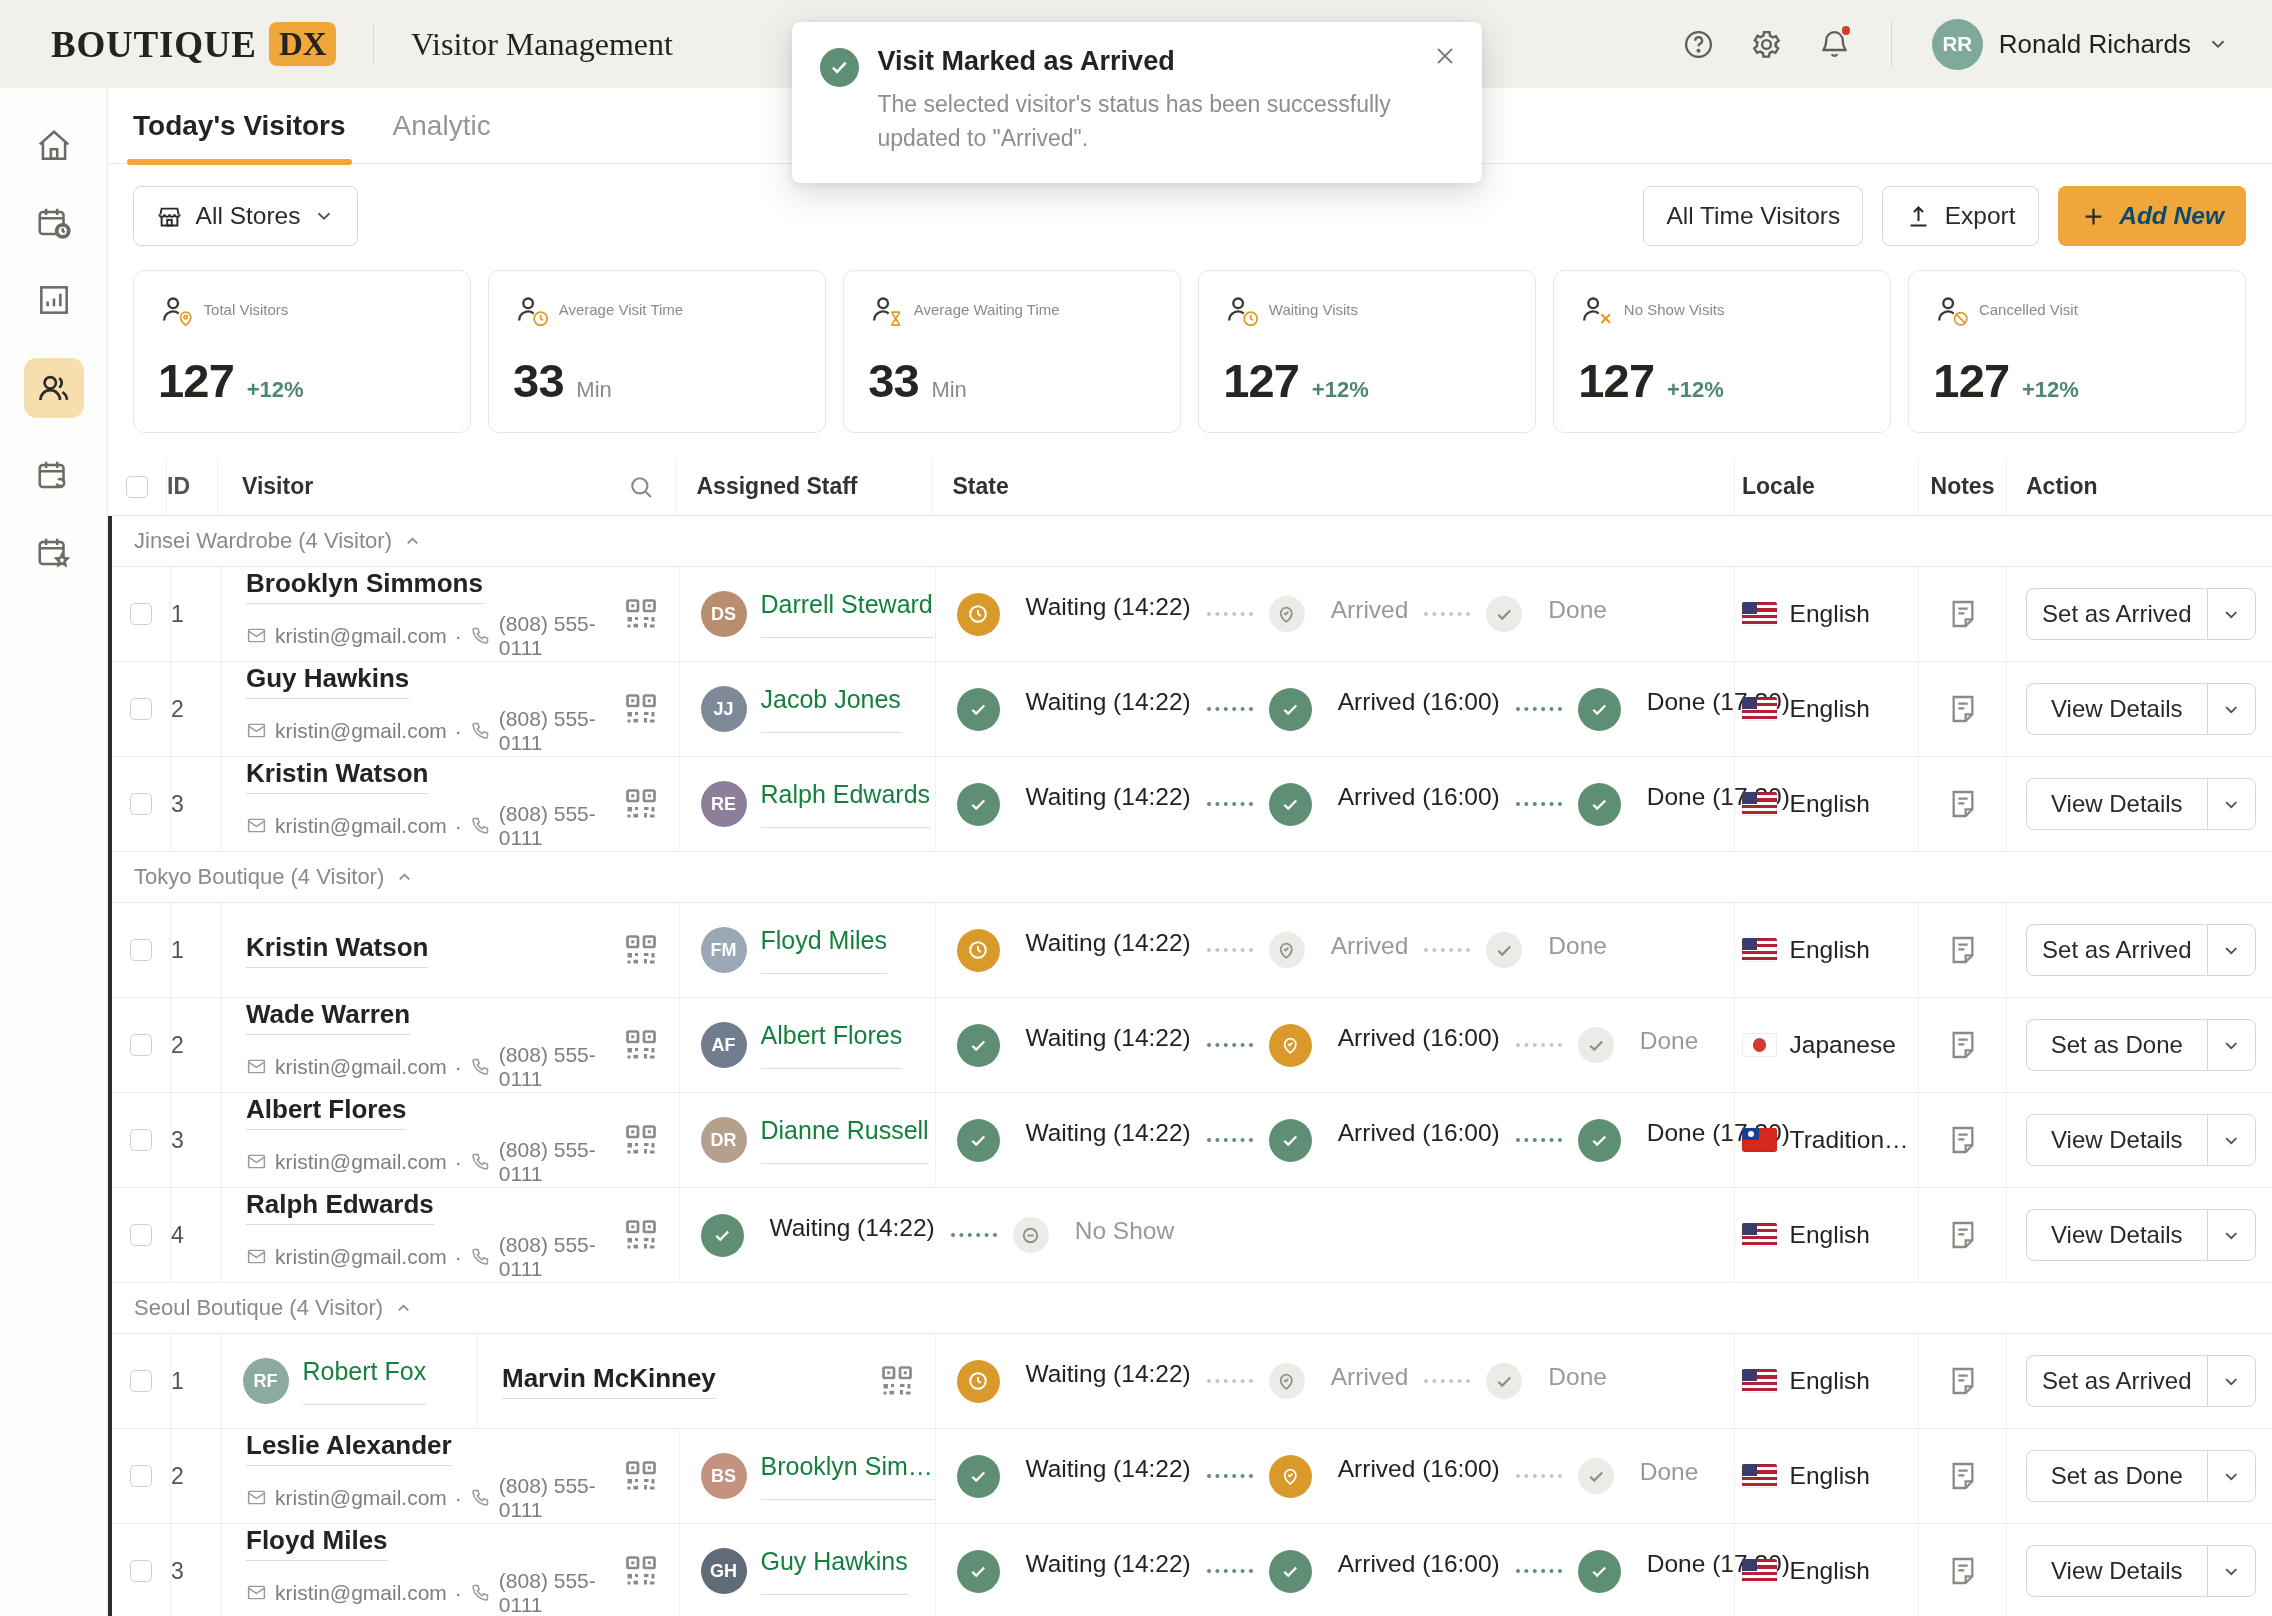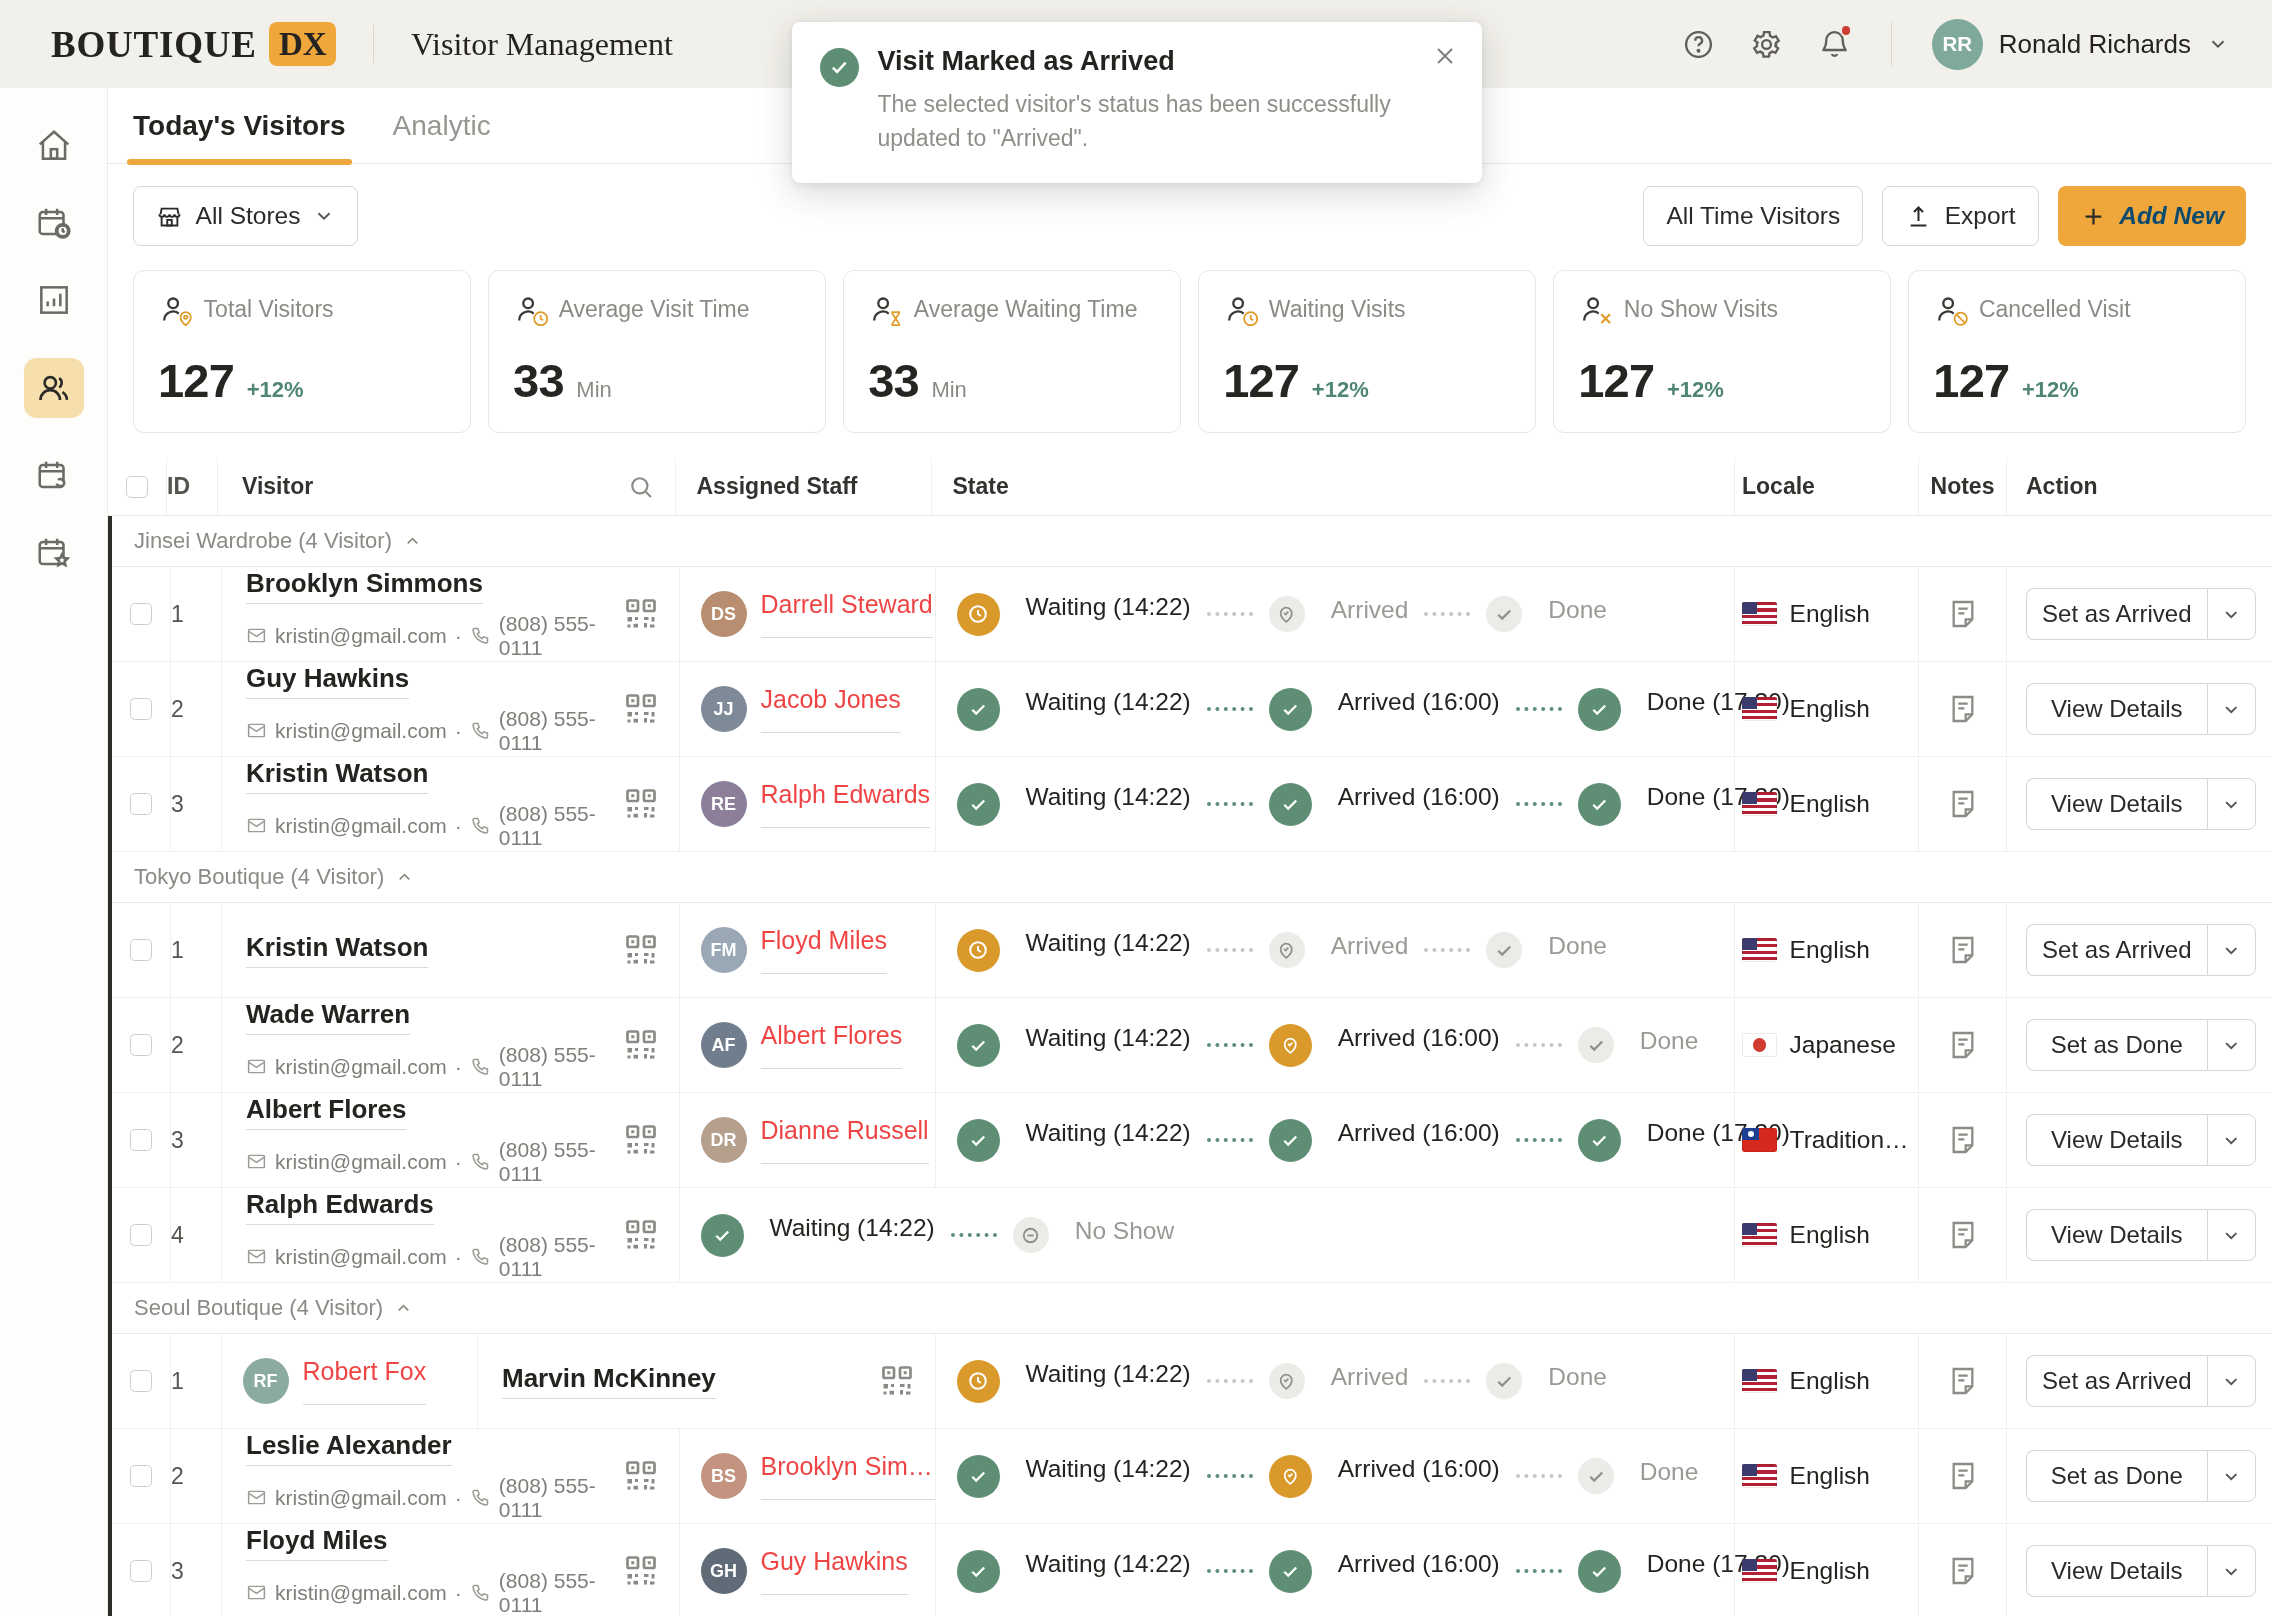--- a/index.html
+++ b/index.html
@@ -51,21 +51,21 @@
 
   .controls{display:flex;align-items:center;justify-content:space-between;padding:22px 27px 0 25px;flex:none;}
   .btn{display:flex;align-items:center;gap:12.6px;height:60px;border:1.6px solid #d9d7d2;border-radius:8px;background:#fff;
     padding:0 22px;font-size:24.5px;color:#2b2a27;cursor:pointer;}
   .btn .bic{width:27px;height:27px;color:#2b2a27;}
   .controls-right{display:flex;gap:19px;}
   .btn-primary{background:#efa73c;border:none;font-weight:700;color:#0c4a6e;font-style:italic;}
 
   .stats{display:flex;gap:17.4px;padding:24px 27px 25px 25px;flex:none;}
   .stat-card{flex:1;border:1.6px solid #e8e7e3;border-radius:11px;background:#fff;padding:22px 24px 24px 24px;}
-  .stat-head{display:flex;align-items:center;gap:12.6px;color:#8b8a84;font-size:23px;}
+  .stat-head{display:flex;align-items:center;gap:12.6px;color:#8b8a84;font-size:15px;}
   .stat-person{position:relative;width:33px;height:33px;color:#3a3935;flex:none;}
   .stat-badge{position:absolute;right:-3.2px;bottom:-1.6px;width:17.4px;height:17.4px;color:#e09b26;background:#fff;border-radius:50%;}
   .stat-line{display:flex;align-items:baseline;gap:12.6px;margin-top:27px;}
   .stat-value{font-size:47px;font-weight:800;color:#262521;letter-spacing:-0.8px;}
   .stat-delta{font-size:22px;font-weight:700;color:#4e8672;}
   .stat-unit{font-size:22px;color:#8b8a84;}
 
   
   .table{flex:1;display:flex;flex-direction:column;overflow:hidden;}
   .trow{display:flex;align-items:stretch;}
@@ -91,21 +91,21 @@
   .drow{height:95px;border-bottom:1.6px solid #f0efec;}
 
   .v-name{font-size:26px;font-weight:600;color:#24231f;width:fit-content;border-bottom:1.6px solid #dbdad6;padding-bottom:3.2px;cursor:pointer;}
   .v-contact{display:flex;align-items:center;gap:8px;margin-top:8px;font-size:21px;color:#7f7e78;justify-content:flex-end;}
   .v-contact .cic{width:21px;height:21px;color:#9b9a94;flex:none;}
   .qr{width:36px;height:36px;color:#8b8a84;margin-left:auto;cursor:pointer;flex:none;}
   .v-main{min-width:0;}
 
   .staff{display:flex;align-items:center;gap:14px;min-width:0;cursor:pointer;}
   .avatar{width:46px;height:46px;border-radius:50%;color:#fff;display:grid;place-items:center;font-size:18px;font-weight:700;flex:none;}
-  .staff-name{font-size:25px;color:#ef4444;border-bottom:1.6px solid #dbdad6;padding-bottom:18px;white-space:nowrap;overflow:hidden;text-overflow:ellipsis;}
+  .staff-name{font-size:25px;color:#15803d;border-bottom:1.6px solid #dbdad6;padding-bottom:18px;white-space:nowrap;overflow:hidden;text-overflow:ellipsis;}
 
   .steps{display:flex;align-items:center;min-width:0;}
   .step{display:flex;align-items:flex-start;gap:26px;}
   .step-ic{border-radius:50%;display:grid;place-items:center;flex:none;}
   .step-ic.done{width:43px;height:43px;background:#5e8f74;color:#fff;}
   .step-ic.current{width:43px;height:43px;background:#d9992b;color:#fff;}
   .step-ic.pending{width:36px;height:36px;background:#ecebe7;color:#908f89;}
   .step-lb{font-size:24.5px;color:#24231f;white-space:nowrap;}
   .step-lb.pending{color:#9a9994;}
   .conn{width:46px;border-top:4px dotted #c7c6c1;margin:0 16px;flex:none;}

